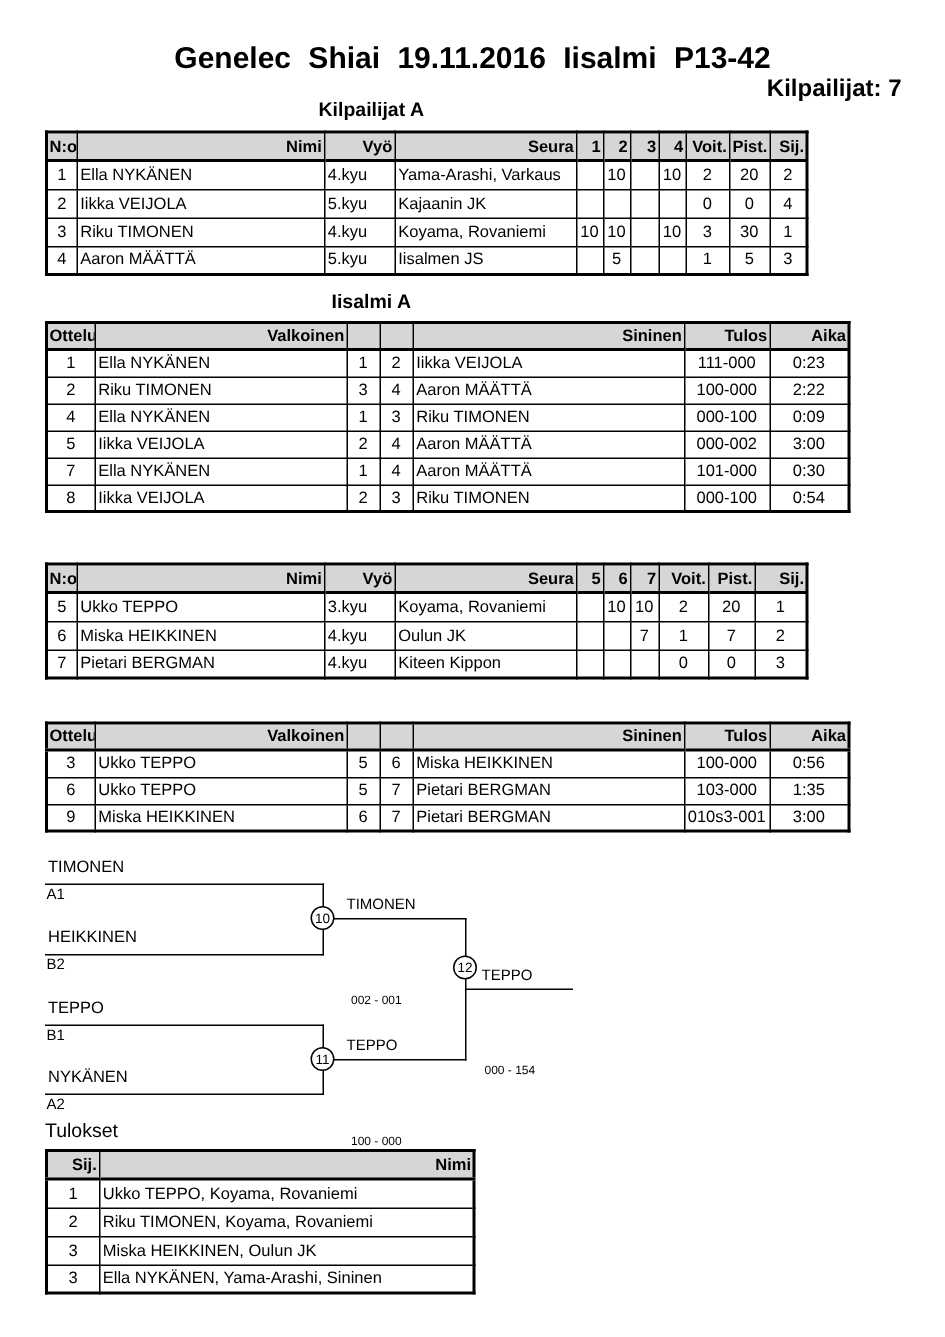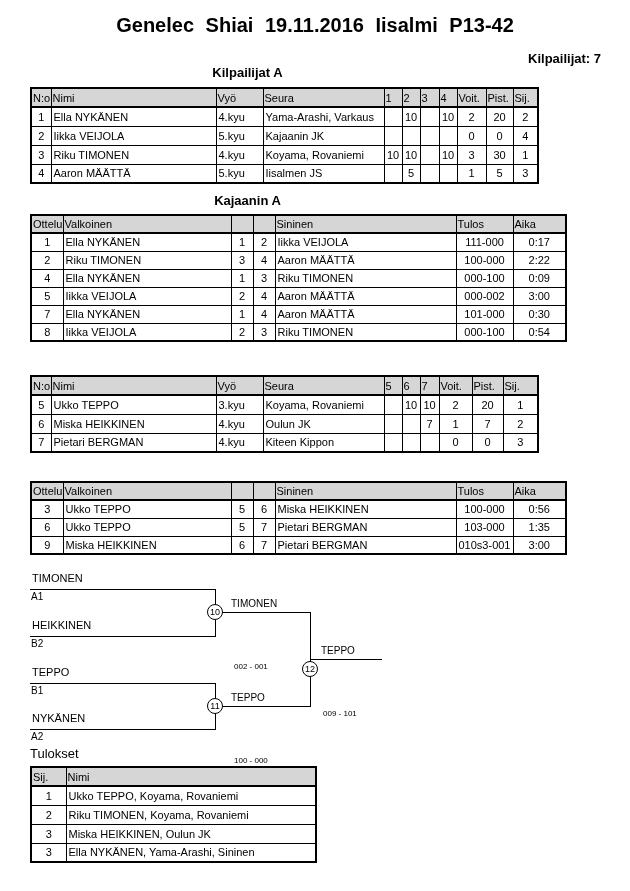--- a/index.html
+++ b/index.html
@@ -1,33 +1,33 @@
 <!DOCTYPE html>
 <html><head>
 <meta charset="utf-8">
 <style>
   * { margin:0; padding:0; box-sizing:border-box; }
   html,body { background:#fff; }
   body { font-family:"Liberation Sans", sans-serif; color:#000; }
   .page { position:relative; width:630px; height:891px; background:#fff; overflow:hidden; }
 
-  .title { position:absolute; top:14px; left:0; width:630px; text-align:center;
+  .title { position:absolute; top:28px; left:0; width:630px; text-align:center;
            font-size:20px; font-weight:bold; word-spacing:6px; }
-  .count { position:absolute; top:51px; right:29px; font-size:13px; font-weight:bold;margin-left:16px; }
+  .count { position:absolute; top:51px; right:29px; font-size:16px; font-weight:bold;margin-left:16px; }
 
   .sec-head { position:absolute; left:30px; width:435px; text-align:center;
               font-size:13px; font-weight:bold; }
   .res-head { position:absolute; left:30px; width:285px; text-align:left;
               font-size:13px; font-weight:normal; }
 
   table.tbl { position:absolute; border-collapse:collapse; table-layout:fixed;
               border:2px solid #000; background:#fff; }
   .tbl th, .tbl td { border:1px solid #000; overflow:hidden; white-space:nowrap;
                      font-size:11px; }
-  .tbl th { background:#d6d6d6; font-weight:normal; text-align:left;
+  .tbl th { background:#d6d6d6; font-weight:bold; text-align:right;
             border-bottom:2px solid #000; padding:0 1px; }
   .tbl td { text-align:center; padding:0 2px; }
   .tbl td.l { text-align:left; }
   .comp th, .comp td { height:19px; }
   .match th, .match td { height:18px; }
   .res th, .res td { height:19px; }
 
   .bracket { position:absolute; left:30px; top:568px; width:380px; height:180px; }
   .hline { position:absolute; height:1px; background:#000; }
   .vline { position:absolute; width:1px; background:#000; }
@@ -127,21 +127,21 @@
         <td>5</td>
         <td></td>
         <td></td>
         <td>1</td>
         <td>5</td>
         <td>3</td>
       </tr>
     </tbody>
   </table>
 
-  <div class="sec-head" style="top:193px">Kajaanin A</div>
+  <div class="sec-head" style="top:193px">Iisalmi A</div>
 
   <table class="tbl match" style="left:30px; top:214px; width:535px">
     <colgroup>
       <col style="width:32px">
         <col style="width:168px">
         <col style="width:22px">
         <col style="width:22px">
       <col style="width:181px">
         <col style="width:57px">
         <col style="width:53px">
@@ -158,21 +158,21 @@
       </tr>
     </thead>
     <tbody>
       <tr>
         <td>1</td>
         <td class="l">Ella NYKÄNEN</td>
         <td>1</td>
         <td>2</td>
         <td class="l">Iikka VEIJOLA</td>
         <td>111-000</td>
-        <td>0:17</td>
+        <td>0:23</td>
       </tr>
       <tr>
         <td>2</td>
         <td class="l">Riku TIMONEN</td>
         <td>3</td>
         <td>4</td>
         <td class="l">Aaron MÄÄTTÄ</td>
         <td>100-000</td>
         <td>2:22</td>
       </tr>
@@ -357,23 +357,23 @@
     <div class="hline" style="left:0; top:161px; width:186px"></div>
     <div class="b-seed" style="left:1px; top:163px">A2</div>
     <div class="vline" style="left:185px; top:115px; height:47px"></div>
     <div class="hline" style="left:185px; top:138px; width:96px"></div>
     <div class="bnode" style="left:177px; top:130px">11</div>
     <div class="b-winner" style="left:201px; top:124px">TEPPO</div>
     <div class="b-score" style="left:204px; top:140px">100 - 000</div>
 
     <div class="vline" style="left:280px; top:44px; height:95px"></div>
     <div class="hline" style="left:280px; top:91px; width:72px"></div>
-    <div class="bnode" style="left:272px; top:93px">12</div>
+    <div class="bnode" style="left:272px; top:69px">12</div>
     <div class="b-winner" style="left:291px; top:77px">TEPPO</div>
-    <div class="b-score" style="left:293px; top:93px">009 - 101</div>
+    <div class="b-score" style="left:293px; top:93px">000 - 154</div>
   </div>
 
   <div class="res-head" style="top:746px">Tulokset</div>
 
   <table class="tbl res" style="left:30px; top:766px; width:285px">
     <colgroup>
       <col style="width:35px">
         <col style="width:250px">
     </colgroup>
     <thead>

